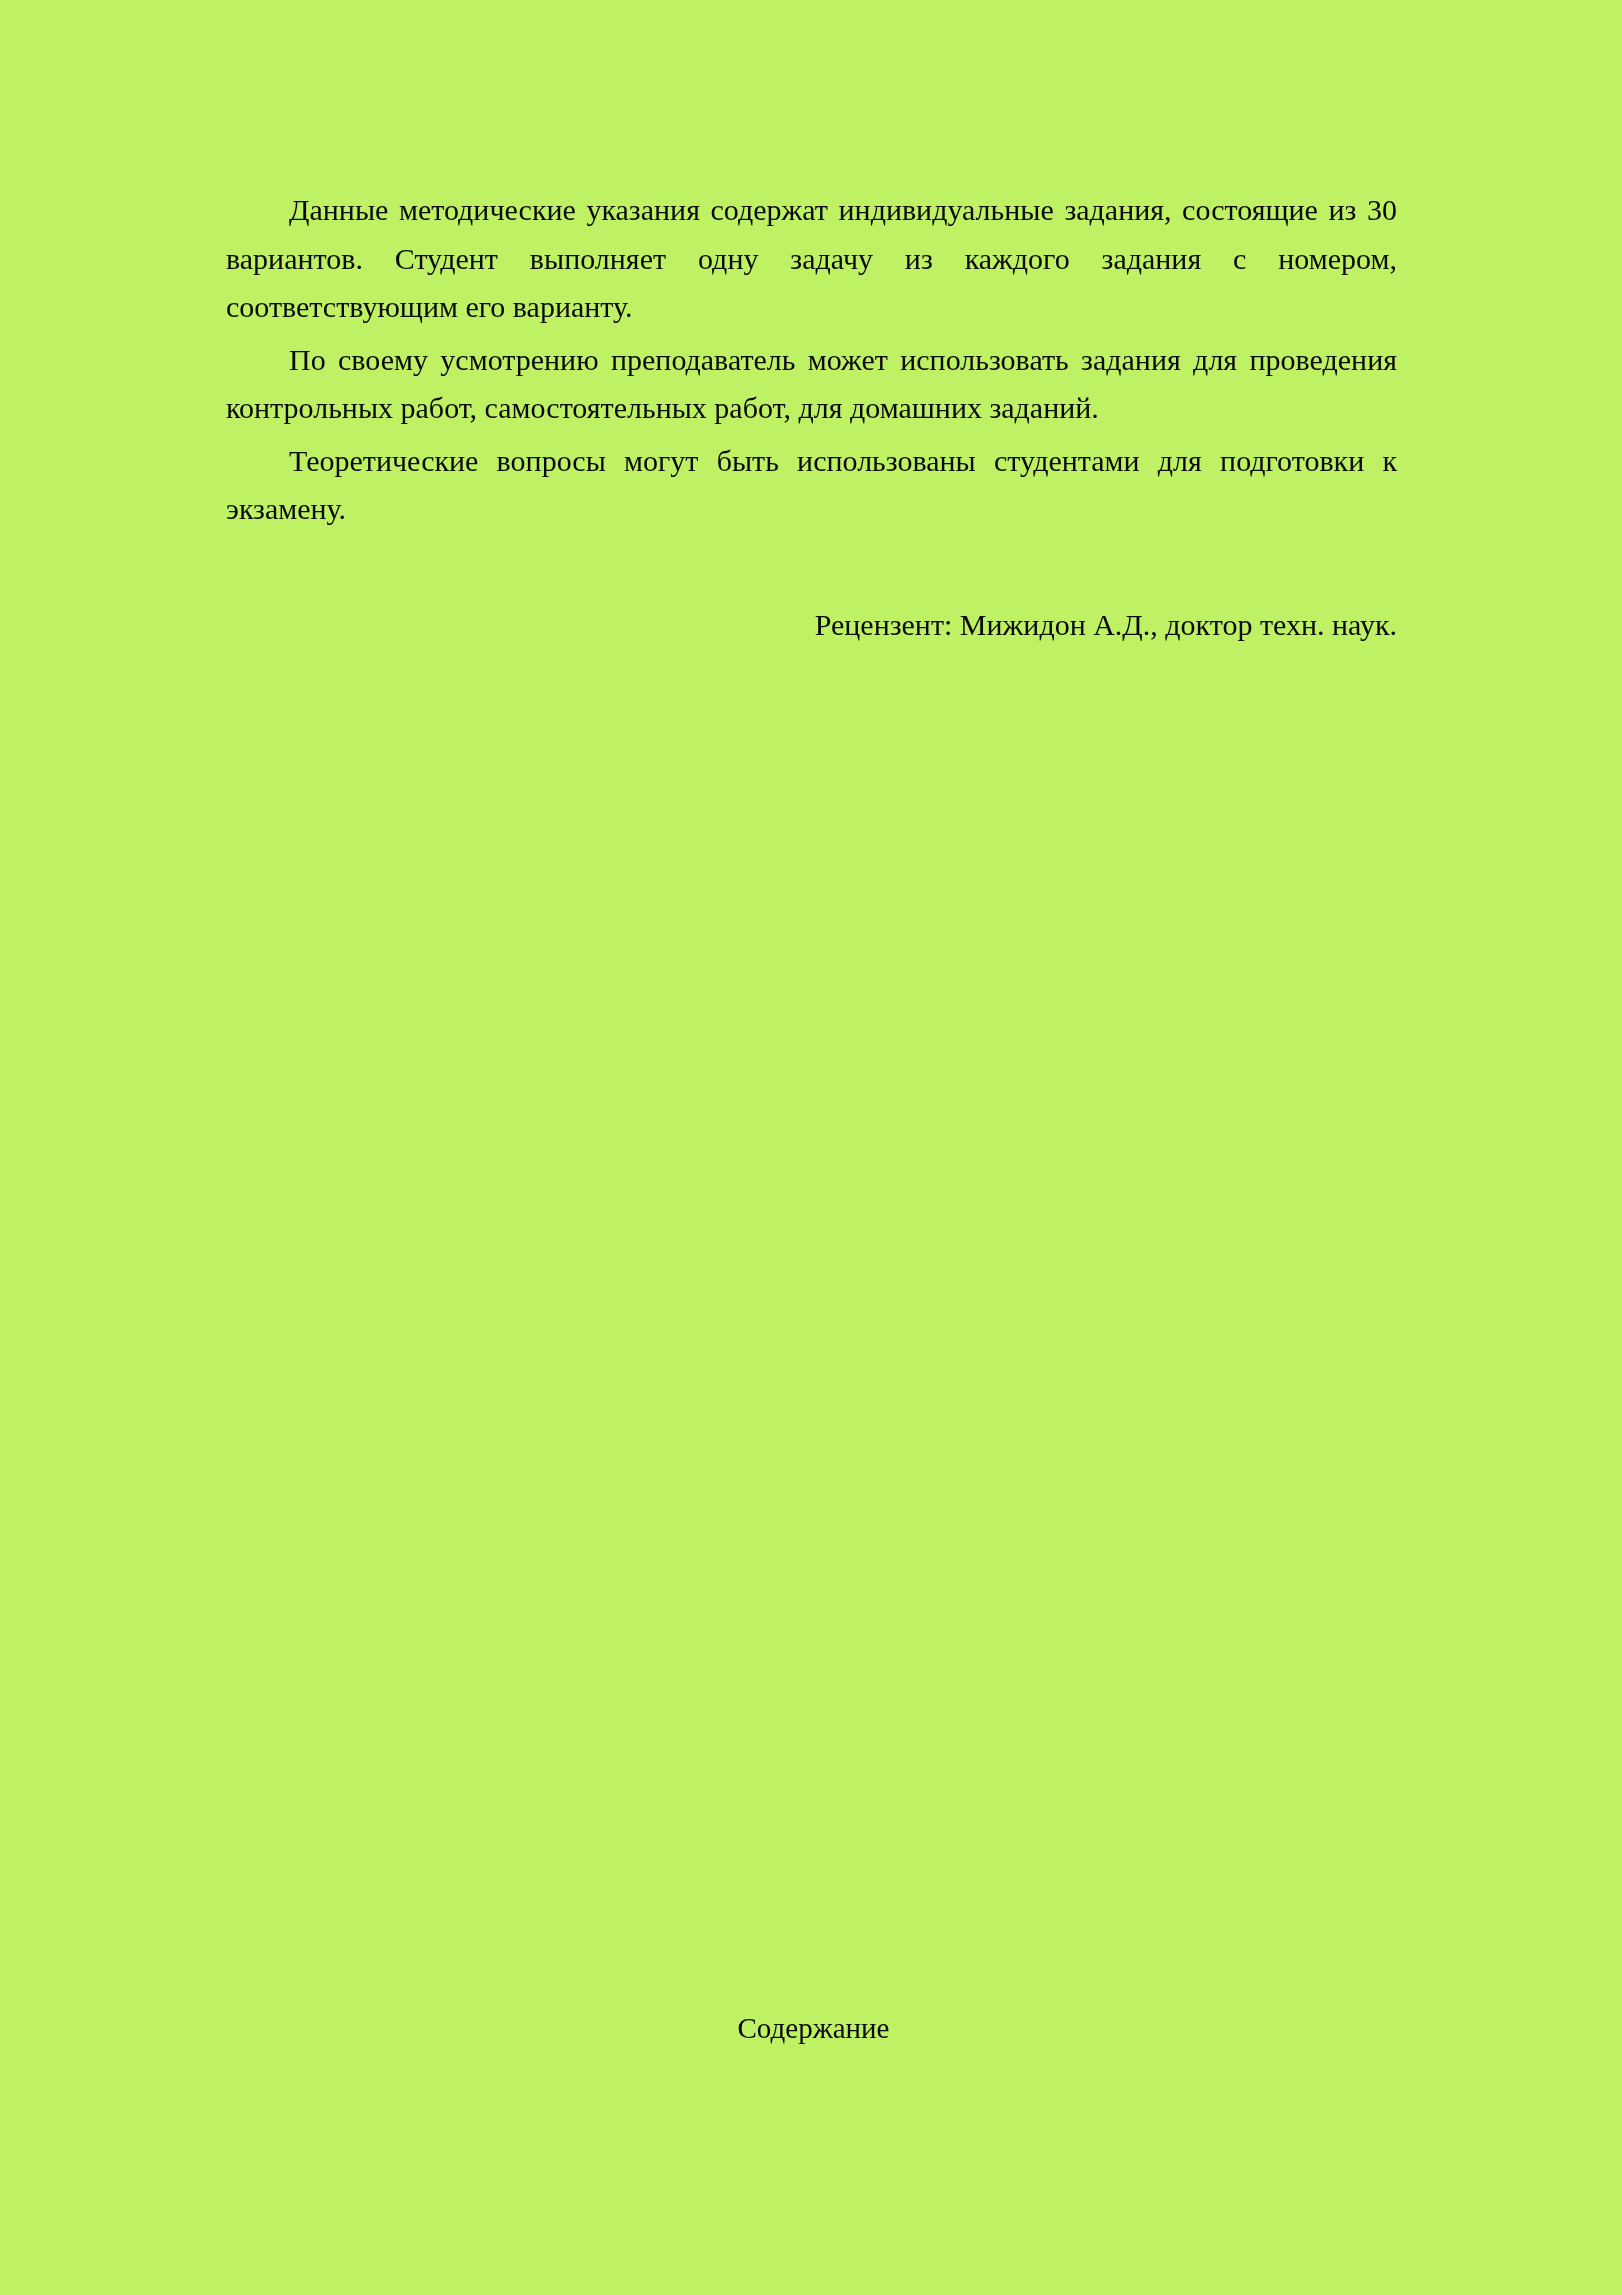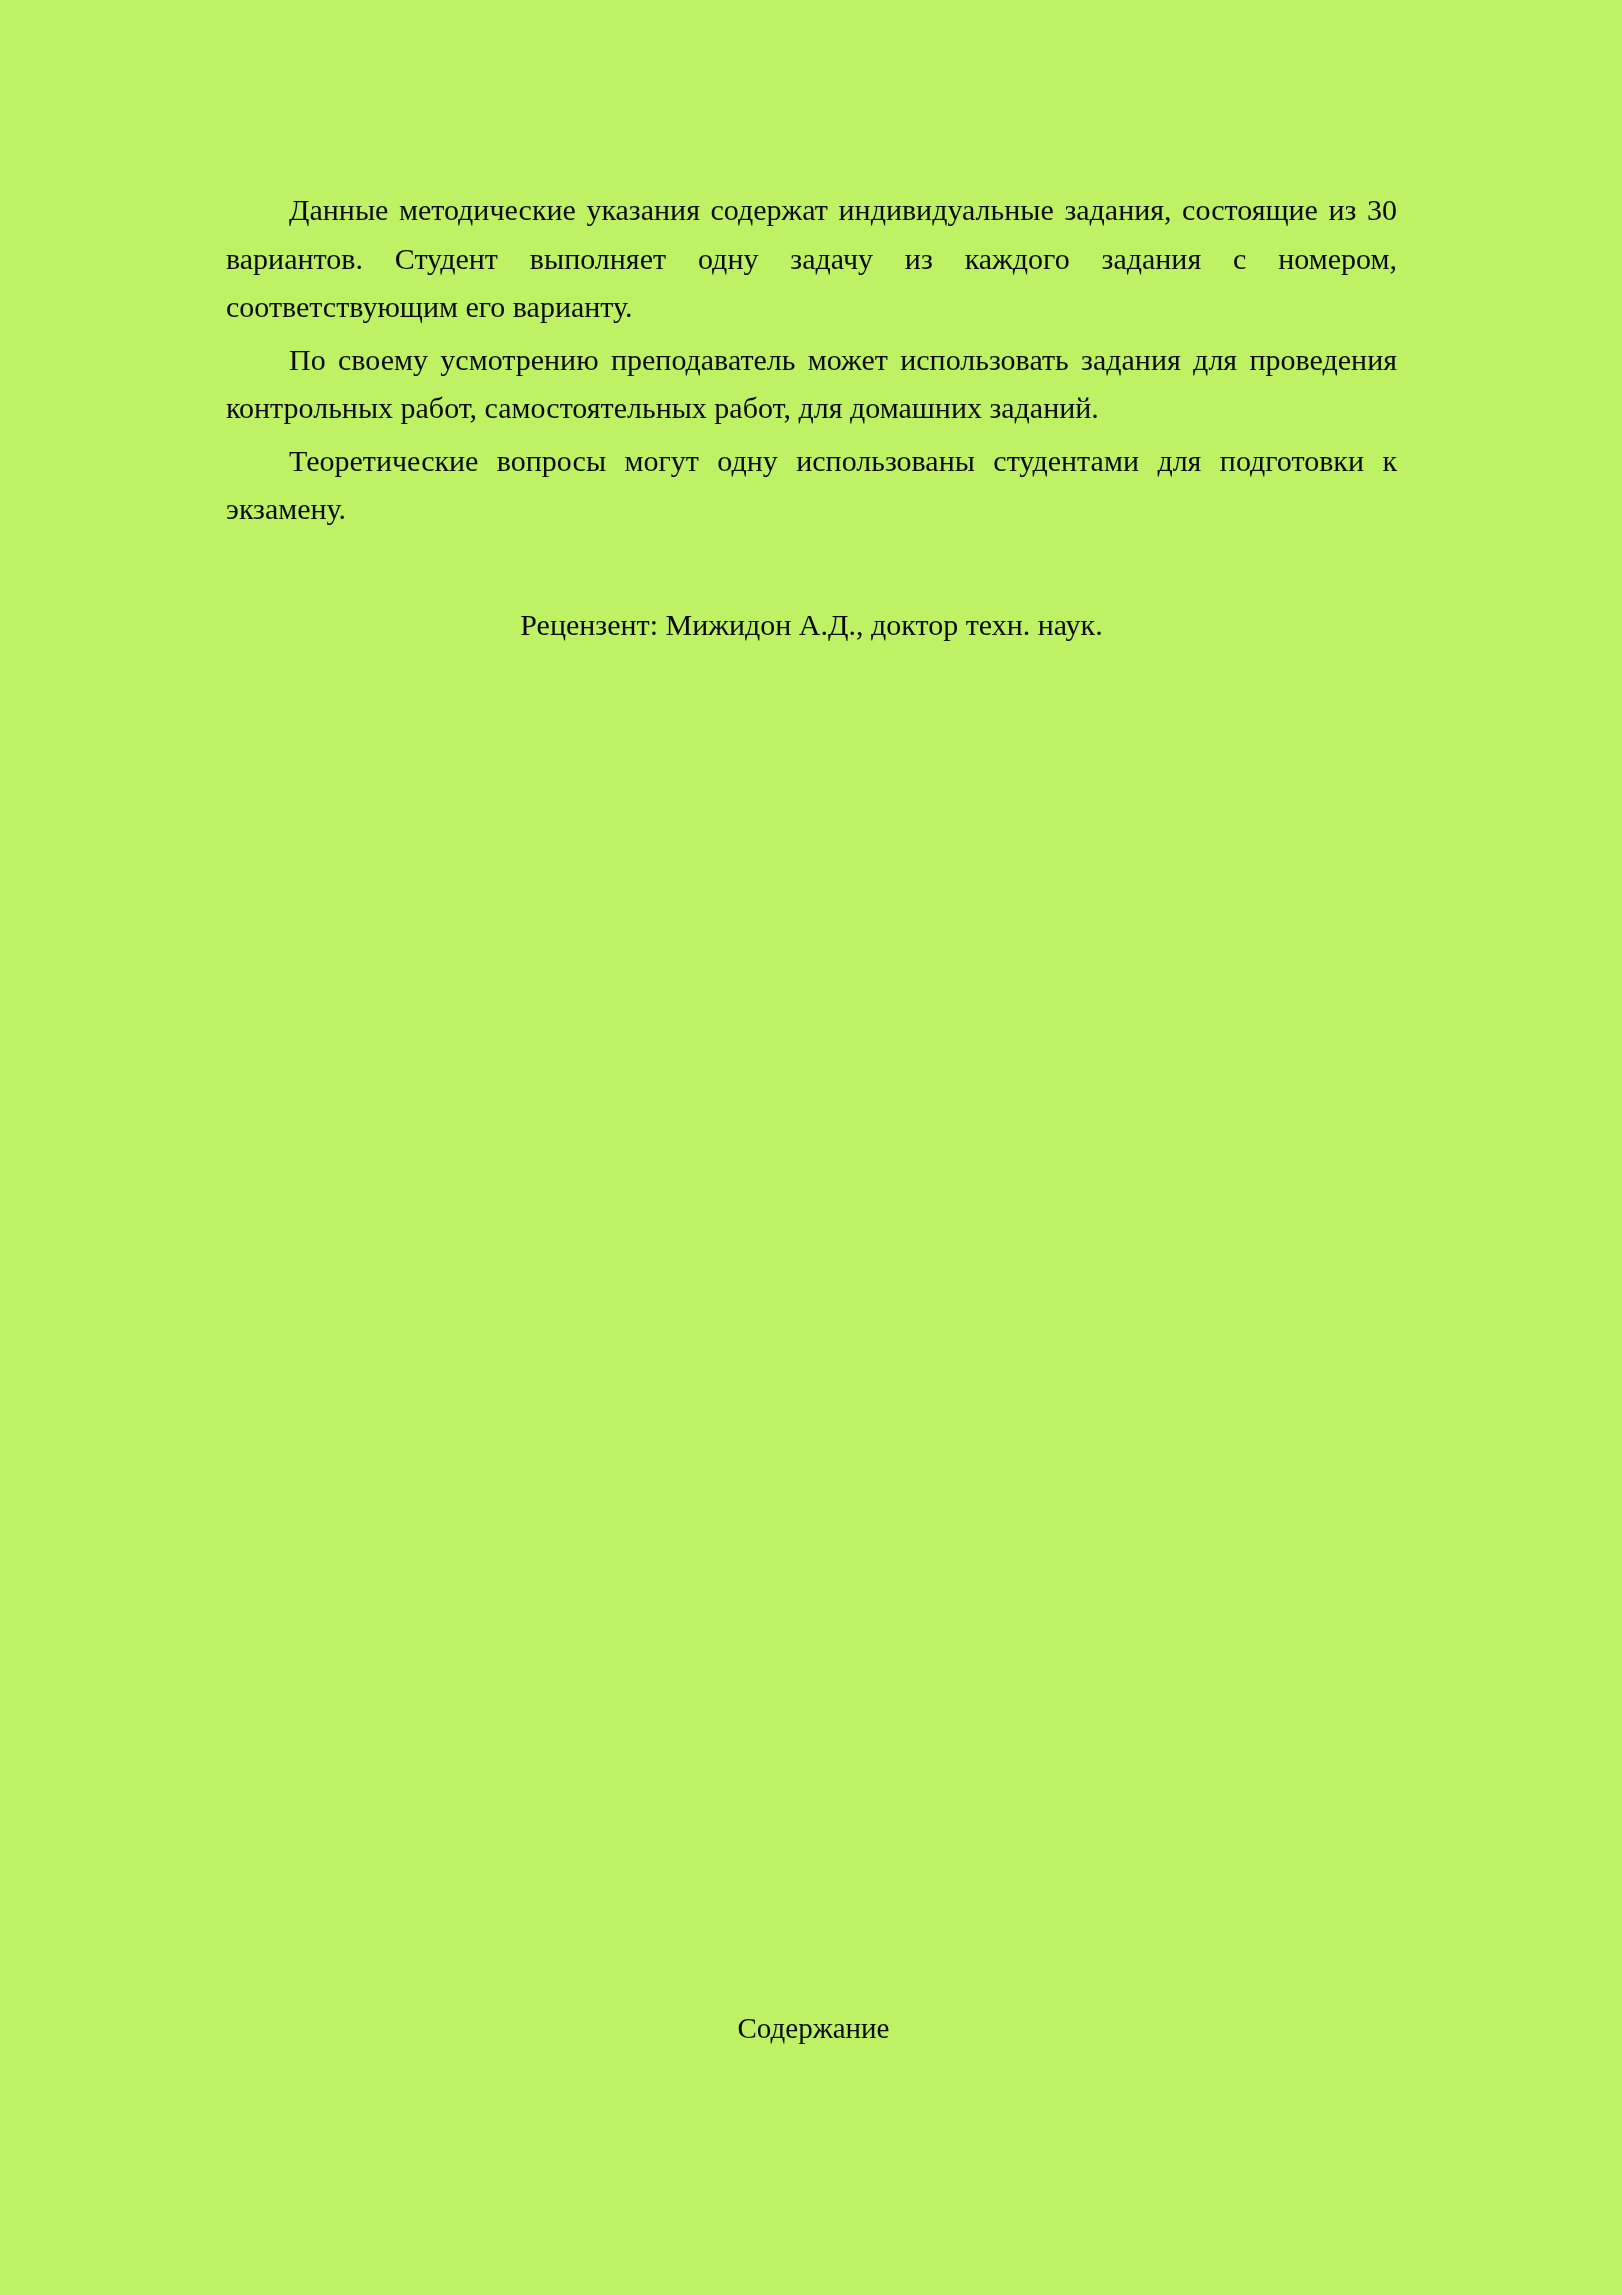--- a/index.html
+++ b/index.html
@@ -37,21 +37,21 @@
     margin-bottom: 0;
   }
   .spacer-block {
     height: 63px;
   }
   p.signature {
     font-family: "Liberation Serif", "DejaVu Serif", serif;
     font-size: 30px;
     line-height: 1.62;
     color: #0a0a0a;
-    text-align: center;
+    text-align: right;
     text-indent: 0;
     margin: 0;
   }
   .footer-heading {
     position: absolute;
     left: 4px;
     right: 0;
     top: 2012px;
     text-align: center;
     font-family: "Liberation Serif", "DejaVu Serif", serif;
@@ -59,19 +59,19 @@
     color: #0a0a0a;
   }
 </style>
 </head>
 <body>
 
 <div class="page">
   <div class="content">
     <p class="body-par">Данные методические указания содержат индивидуальные задания, со­стоящие из 30 вариантов. Студент выполняет одну задачу из каждого задания с номером, соответствующим его варианту.</p>
     <p class="body-par">По своему усмотрению преподаватель может использовать задания для проведения контрольных работ, самостоятельных работ, для домашних зада­ний.</p>
-    <p class="body-par">Теоретические вопросы могут одну использованы студентами для подго­товки к экзамену.</p>
+    <p class="body-par">Теоретические вопросы могут быть использованы студентами для подго­товки к экзамену.</p>
     <div class="spacer-block"></div>
     <p class="signature">Рецензент: Мижидон А.Д., доктор техн. наук.</p>
   </div>
   <div class="footer-heading">Содержание</div>
 </div>
 
 
 </body></html>

